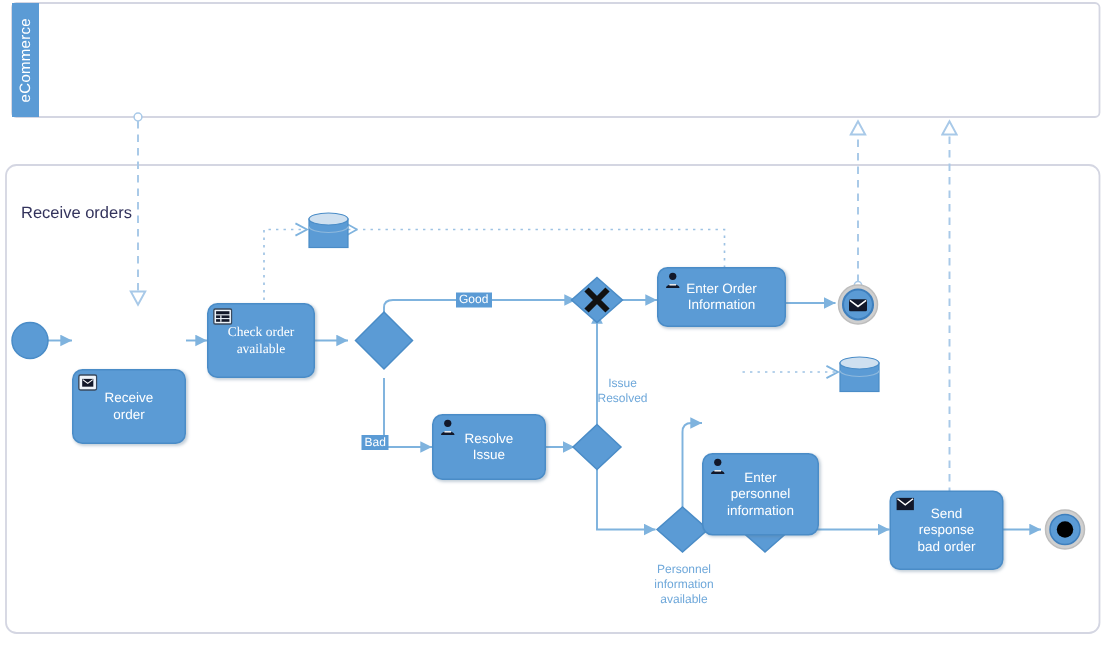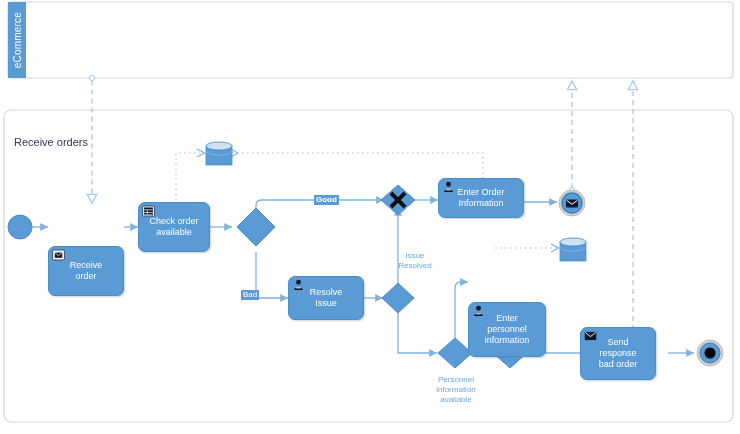--- a/index.html
+++ b/index.html
@@ -175,21 +175,21 @@
       <rect x="0.6" y="0.6" width="12.8" height="10.8" rx="1.2" fill="#eef4fa" stroke="#3a4a5e" stroke-width="1"></rect>
       <rect x="3" y="3.4" width="8" height="5.6" fill="#12182a"></rect>
       <path d="M3.4,3.9 L7,6.6 L10.6,3.9" fill="none" stroke="#ffffff" stroke-width="0.8"></path>
     </svg>
     <span class="lbl">
         <div>Receive</div>
         <div>order</div>
       </span>
   </div>
 
-  <div class="task" style="left:138px;top:202px;width:72px;height:50px;">
+  <div class="task" style="left:138px;top:202px;width:72px;height:50px;font-family:Liberation Serif, serif;">
     <svg class="task-icon" viewBox="0 0 14 12">
       <rect x="0.6" y="0.6" width="12.8" height="10.8" rx="1" fill="#eef4fa" stroke="#3a4a5e" stroke-width="1"></rect>
       <rect x="2.2" y="2.2" width="9.6" height="2.2" fill="#12182a"></rect>
       <rect x="2.2" y="5.2" width="9.6" height="1.9" fill="#12182a"></rect>
       <rect x="2.2" y="7.9" width="9.6" height="1.9" fill="#12182a"></rect>
       <rect x="5.2" y="5.2" width="0.9" height="4.6" fill="#eef4fa"></rect>
     </svg>
     <span class="lbl">
         <div>Check order</div>
         <div>available</div>
@@ -226,33 +226,33 @@
       <path d="M2.2,11.4 C2.2,7.9 11.8,7.9 11.8,11.4 z" fill="#12182a"></path>
       <rect x="4.6" y="8.6" width="4.8" height="1" fill="#ffffff"></rect>
     </svg>
     <span class="lbl">
         <div>Enter</div>
         <div>personnel</div>
         <div>information</div>
       </span>
   </div>
 
-  <div class="task" style="left:580px;top:327px;width:76px;height:53px;">
+  <div class="task" style="left:593px;top:327px;width:76px;height:53px;">
     <svg class="task-icon" viewBox="0 0 14 12">
       <rect x="0.8" y="1.6" width="12.4" height="8.8" fill="#12182a"></rect>
       <path d="M1.4,2.2 L7,6.6 L12.6,2.2" fill="none" stroke="#ffffff" stroke-width="1"></path>
     </svg>
     <span class="lbl">
         <div>Send</div>
         <div>response</div>
         <div>bad order</div>
       </span>
   </div>
 
-  <div class="flowlabel" style="left:314px;top:195px;font-weight:bold;">Good</div>
+  <div class="flowlabel" style="left:304px;top:195px;">Good</div>
   <div class="flowlabel" style="left:241px;top:290px;">Bad</div>
 
   <div class="anno" style="left:380px;top:251px;width:70px;">
     <div>Issue</div>
     <div>Resolved</div>
   </div>
 
   <div class="anno" style="left:410px;top:375px;width:92px;">
     <div>Personnel</div>
     <div>information</div>

